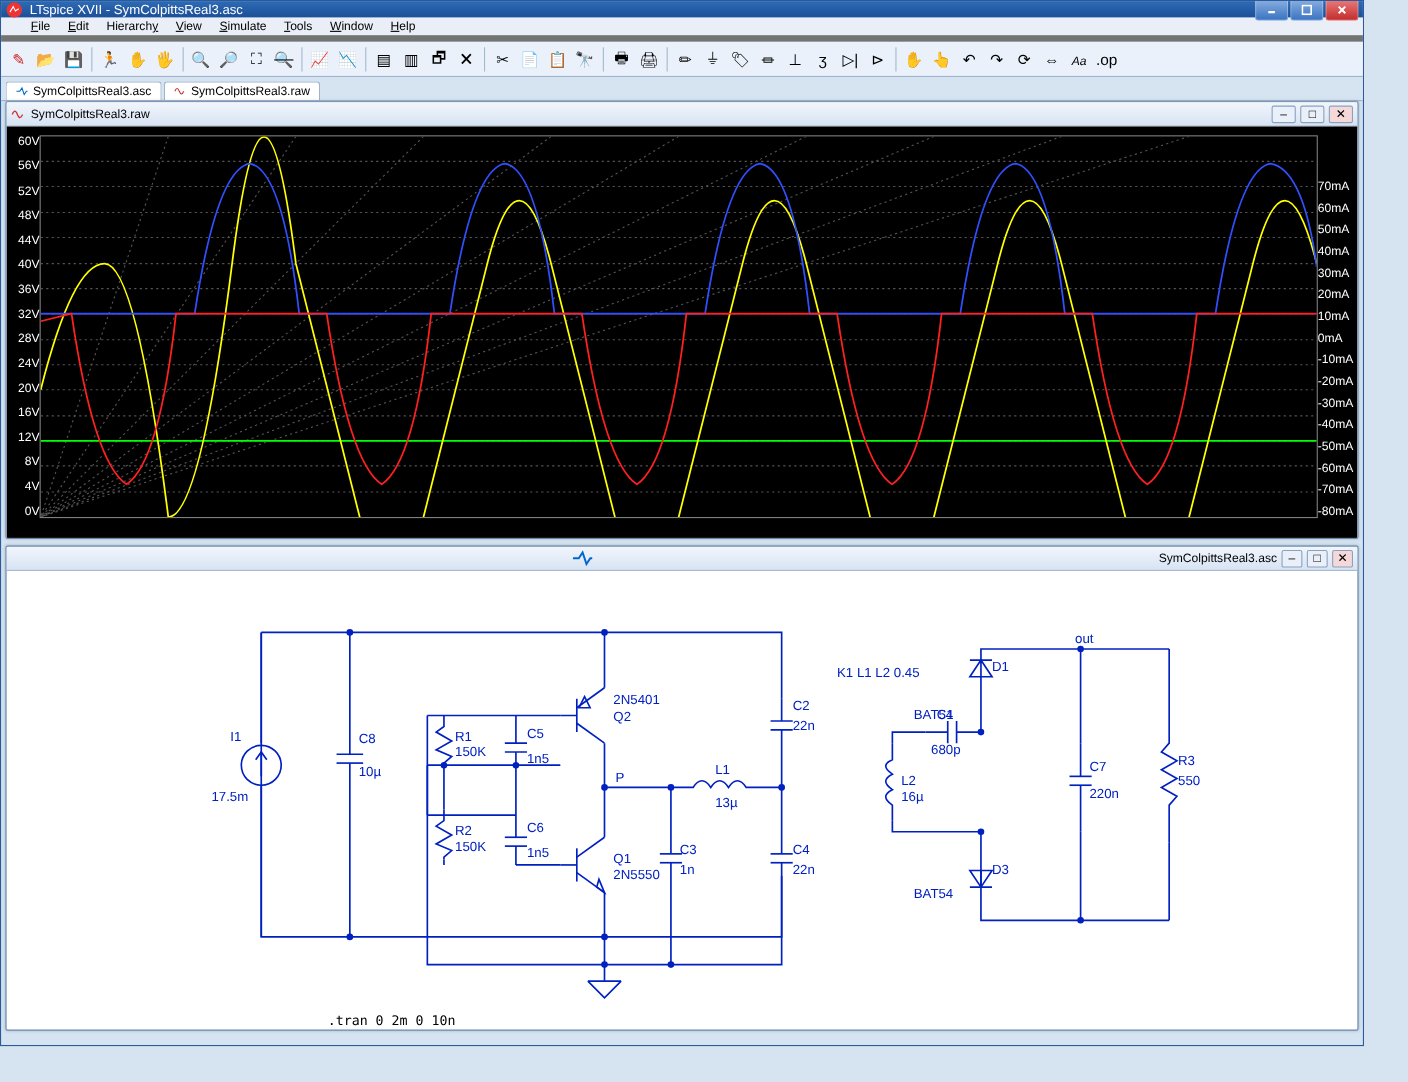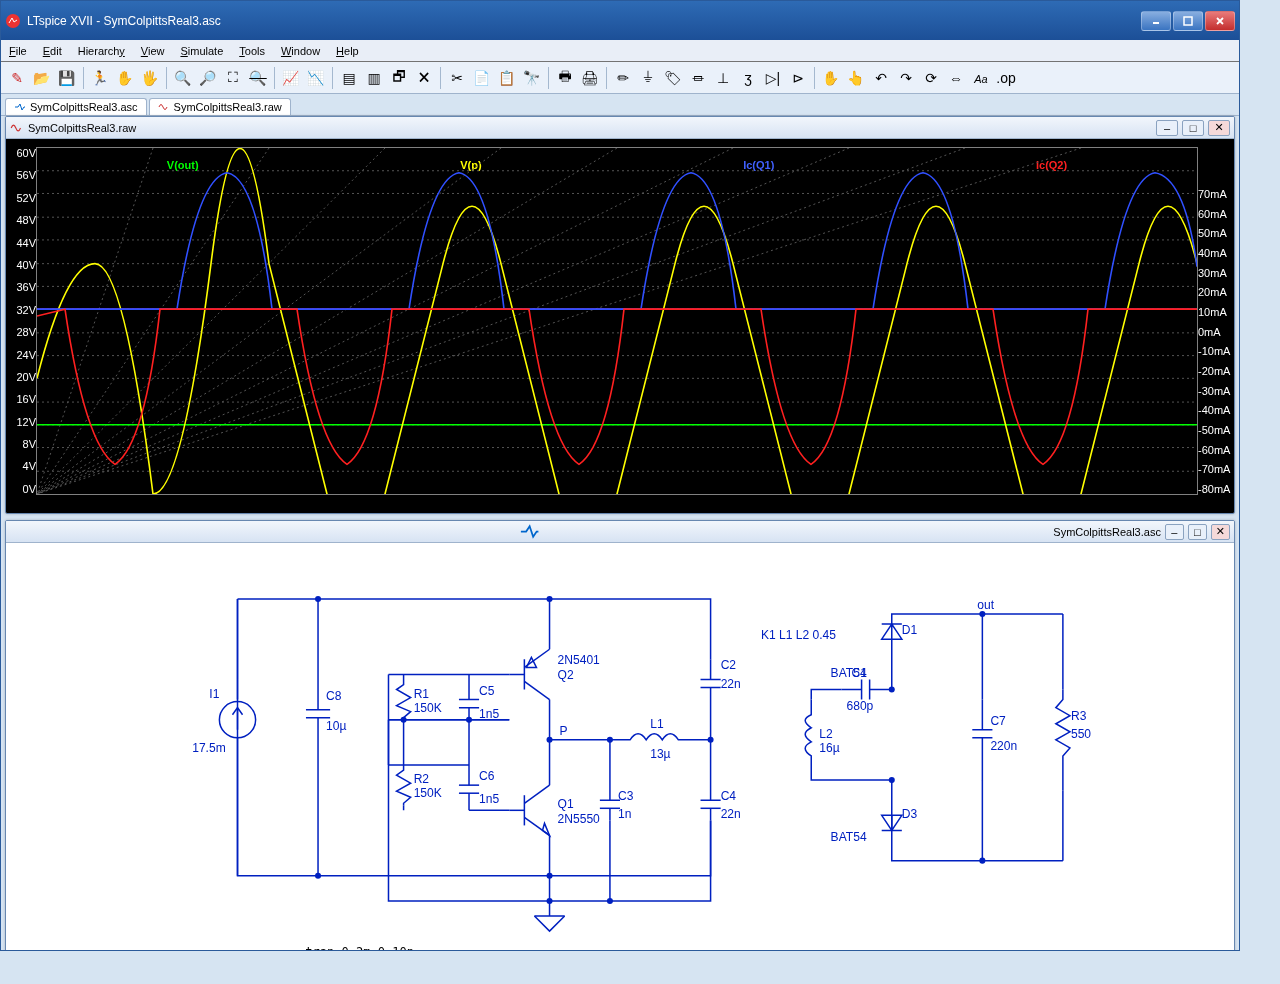--- a/index.html
+++ b/index.html
@@ -1,25 +1,25 @@
 <!DOCTYPE html>
 <html><head>
 <meta charset="utf-8">
 <style>
   * { box-sizing: border-box; margin: 0; padding: 0; font-family: "Segoe UI", Tahoma, sans-serif; font-size: 11px; }
   body { width: 1240px; height: 951px; background: #d6e4f2; border: 1px solid #2a5a9a; overflow: hidden; }
   
-  .titlebar { display: flex; align-items: center; height: 39px; background: linear-gradient(#2e6bb5,#1c4f97); color: #fff; padding: 0 4px; }
+  .titlebar { display: flex; align-items: center; height: 15px; background: linear-gradient(#2e6bb5,#1c4f97); color: #fff; padding: 0 4px; }
   .titlebar .icon { width: 16px; height: 16px; margin-right: 6px; }
   .titlebar .title { flex: 1; font-size: 12px; }
   .titlebar .winbtn { width: 30px; height: 20px; margin-left: 2px; display: flex; align-items: center; justify-content: center; border: 1px solid rgba(255,255,255,.3); border-radius: 3px; background: linear-gradient(#88aee0,#3a74c1); }
   .titlebar .winbtn.close { background: linear-gradient(#e97a7a,#c32e2e); }
   .titlebar .winbtn svg { width: 10px; height: 10px; }
   
-  .menubar { display: flex; height: 22px; align-items: center; background: #e9eef7; border-bottom: 1px solid #737373; }
+  .menubar { display: flex; height: 22px; align-items: center; background: #e9eef7; border-bottom: 6px solid #737373; padding-left: 19px; }
   .menubar .menu { padding: 3px 8px; text-decoration: underline dotted transparent; }
   .menubar .menu span.u { text-decoration: underline; }
   
   .toolbar { display: flex; align-items: center; height: 32px; background: #eaf1fa; border-bottom: 1px solid #9fb3cc; padding: 2px 4px; gap: 1px; }
   .tb { width: 24px; height: 24px; display: flex; align-items: center; justify-content: center; border: 1px solid transparent; }
   .tb .g { font-size: 14px; }
   .tbsep { width: 1px; height: 22px; background: #a4b8cf; margin: 0 3px; }
   
   .doctabs { display: flex; height: 22px; align-items: flex-end; background: #d6e4f2; padding: 0 4px; border-bottom: 1px solid #9fb3cc; gap: 2px; }
   .doctab { display: flex; align-items: center; gap: 4px; padding: 2px 8px; background: #fff; border: 1px solid #9fb3cc; border-bottom: none; border-radius: 3px 3px 0 0; }
@@ -232,26 +232,20 @@
       <svg class="ic" width="14" height="14" viewBox="0 0 12 12">
           <path d="M1 6 Q3 1 5 6 T9 6" stroke="#c33" fill="none"></path>
         </svg>
       <span class="t">SymColpittsReal3.raw</span>
       <div class="wb">‒</div>
       <div class="wb">□</div>
       <div class="wb close">✕</div>
     </div>
     <div class="plot" style="height:calc(100% - 22px);">
 
-      <div class="traces">
-        <span style="color:#00ff00">V(out)</span>
-        <span style="color:#ffff00">V(p)</span>
-        <span style="color:#4060ff">Ic(Q1)</span>
-        <span style="color:#ff2020">Ic(Q2)</span>
-      </div>
 
       <div class="yl">
         <span>60V</span>
           <span>56V</span>
         <span>52V</span>
           <span>48V</span>
         <span>44V</span>
           <span>40V</span>
         <span>36V</span>
           <span>32V</span>

